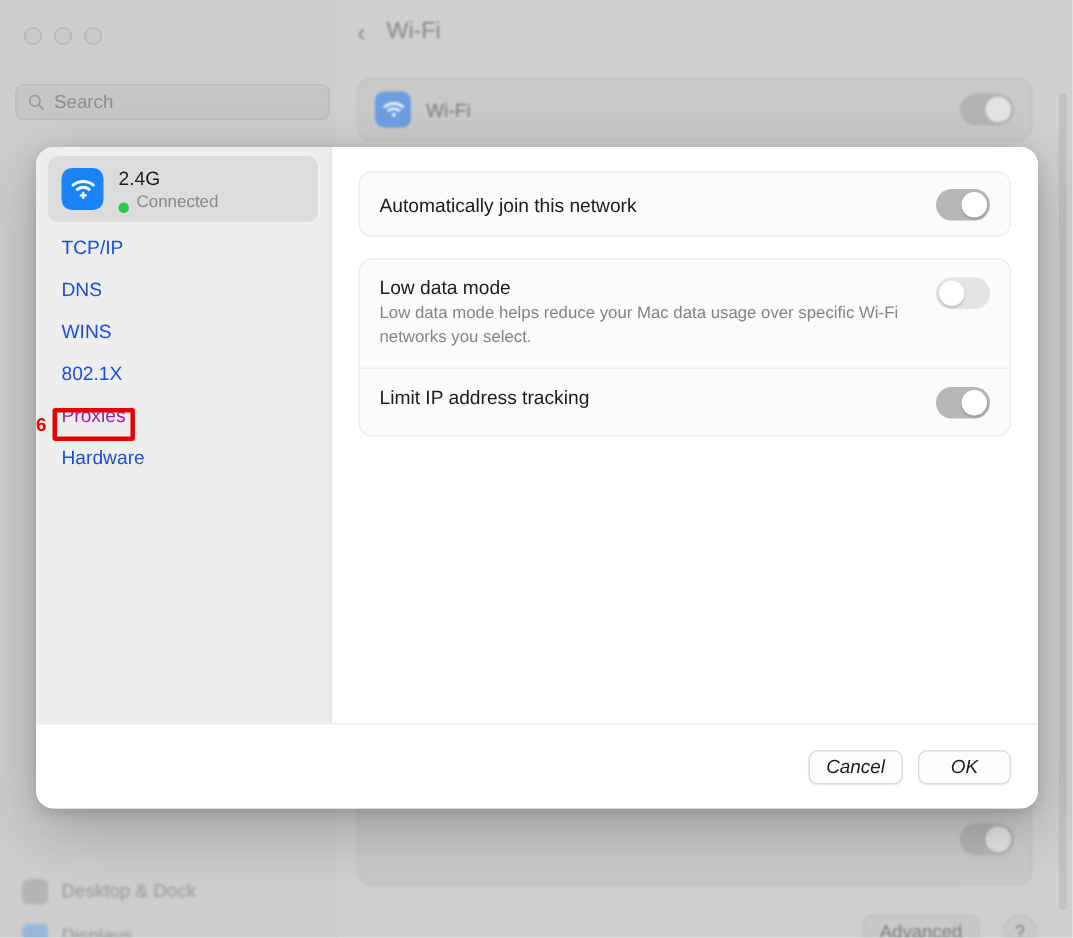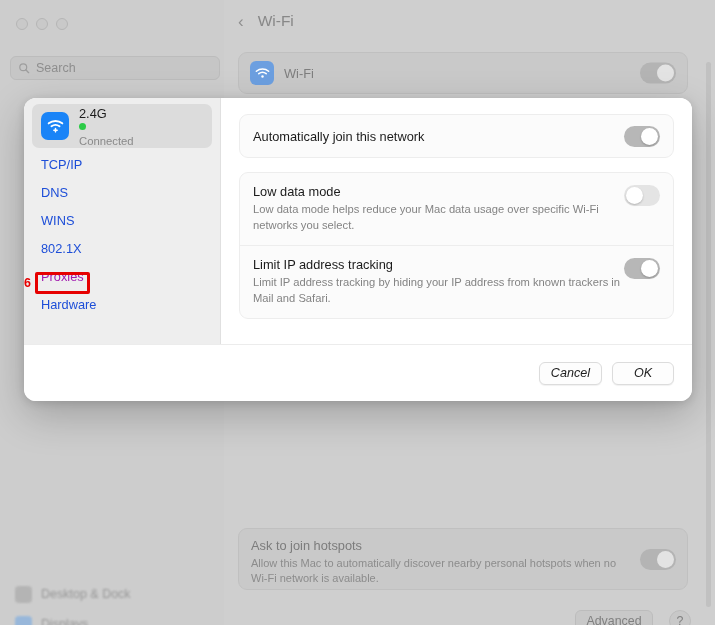--- a/index.html
+++ b/index.html
@@ -202,21 +202,21 @@
     height: 545px;
     border-radius: 3px;
     background: #bdbdbd;
     opacity: .8;
   }
 
   
   .sheet {
     position: absolute;
     left: 24px; top: 98px;
-    width: 668px; height: 303px;
+    width: 668px; height: 441px;
     background: #ffffff;
     border-radius: 12px;
     box-shadow: 0 14px 40px rgba(0,0,0,.22), 0 2px 10px rgba(0,0,0,.13);
     overflow: hidden;
     display: flex;
     flex-direction: column;
   }
   .sheet-body {
     display: flex;
     flex: 1;
@@ -252,24 +252,23 @@
   }
   .net-text { line-height: 1.15; }
   .net-name {
     font-size: 12.8px;
     color: #1c1c1c;
   }
   .net-status {
     font-size: 11.3px;
     color: #8a8a8a;
     display: flex;
-    align-items: flex-start;
+    align-items: flex-end;
     gap: 5px;
     margin-top: 1px;
-    flex-direction: column;
   }
   .dot-green {
     width: 7px; height: 7px;
     border-radius: 50%;
     background: #2ccb47;
     display: inline-block;
   }
   .side-row {
     height: 28px;
     display: flex;
@@ -442,24 +441,20 @@
               <path d="M5.6 9A9 9 0 0 1 16.4 9" fill="none" stroke="#fff" stroke-width="2.3" stroke-linecap="round"></path>
               <circle cx="11" cy="13.2" r="1.8" fill="#fff"></circle>
             </svg>
           </span>
           <span class="bg-row-label">Wi-Fi</span>
         </div>
         <span class="bg-toggle"></span>
       </div>
 
       <div class="bg-card" style="left:14px; top:528px; width:450px; height:62px;">
-        <div class="bg-hot">
-          <div class="bg-hot-title">Ask to join hotspots</div>
-          <div class="bg-hot-desc">Allow this Mac to automatically discover nearby personal hotspots when no Wi-Fi network is available.</div>
-        </div>
         <span class="bg-toggle" style="top:20px; transform:none;"></span>
       </div>
 
       <div class="bg-btn" style="left:351px; top:610px; width:78px; height:22px;">Advanced</div>
       <div class="bg-btn" style="left:445px; top:610px; width:22px; height:22px; border-radius:50%;">?</div>
 
       <div class="bg-scroll"></div>
     </div>
   </div>
 
@@ -522,21 +517,20 @@
           <div class="crow">
             <div class="crow-main">
               <div class="crow-title">Low data mode</div>
               <div class="crow-desc">Low data mode helps reduce your Mac data usage over specific Wi-Fi networks you select.</div>
             </div>
             <span class="toggle off"></span>
           </div>
           <div class="crow">
             <div class="crow-main">
               <div class="crow-title">Limit IP address tracking</div>
-              <div class="crow-desc">Limit IP address tracking by hiding your IP address from known trackers in Mail and Safari.</div>
             </div>
             <span class="toggle on"></span>
           </div>
         </div>
 
 
       </div>
     </div>
 
     <div class="sheet-footer">

